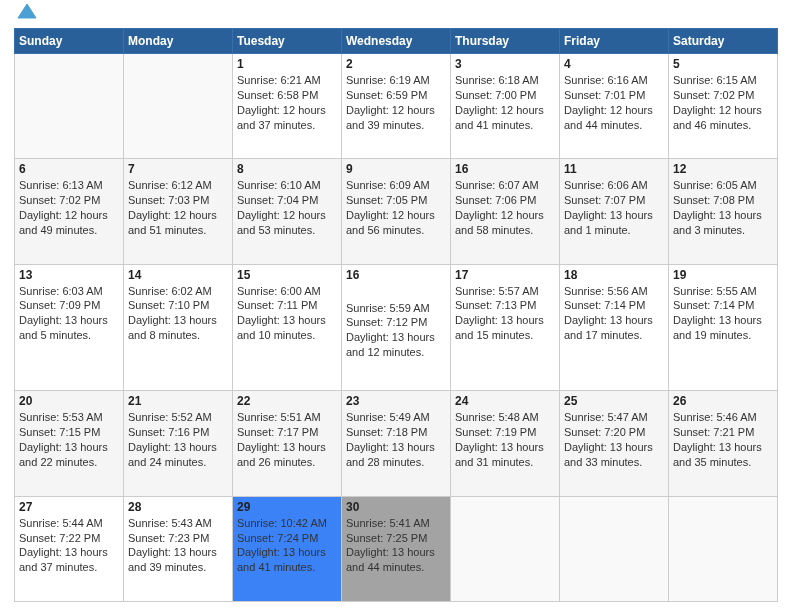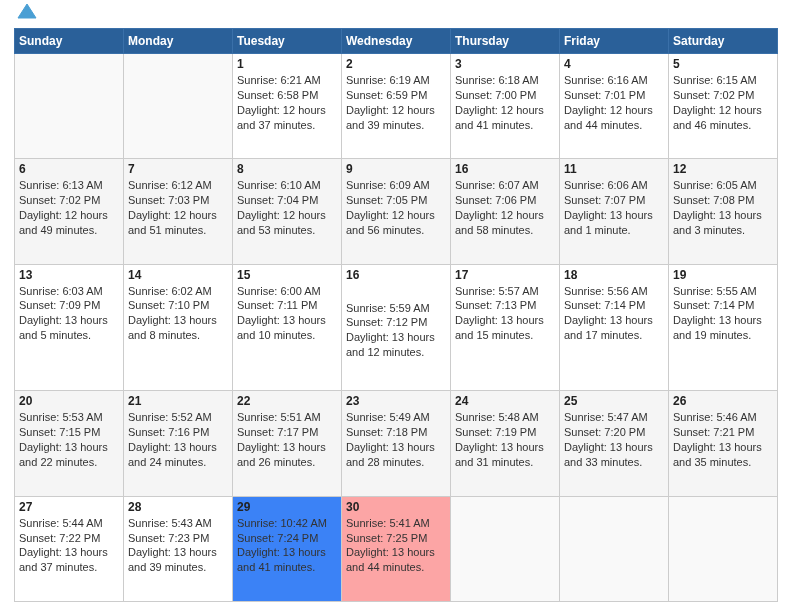--- a/index.html
+++ b/index.html
@@ -328,21 +328,21 @@
 Daylight: 13 hours
 and 39 minutes.</div>
           </td>
           <td style="background: #3b82f6;">
             <span class="day-num">29</span>
             <div class="day-info" style="white-space: pre-line;">Sunrise: 10:42 AM
 Sunset: 7:24 PM
 Daylight: 13 hours
 and 41 minutes.</div>
           </td>
-          <td style="background: #fca5a5;">
+          <td style="background: #a3a3a3;">
             <span class="day-num">30</span>
             <div class="day-info" style="white-space: pre-line;">Sunrise: 5:41 AM
 Sunset: 7:25 PM
 Daylight: 13 hours
 and 44 minutes.</div>
           </td>
           <td class="empty" style="background: rgb(249, 249, 249);"></td>
           <td class="empty" style="background: rgb(249, 249, 249);"></td>
           <td class="empty" style="background: rgb(249, 249, 249);"></td>
         </tr>

